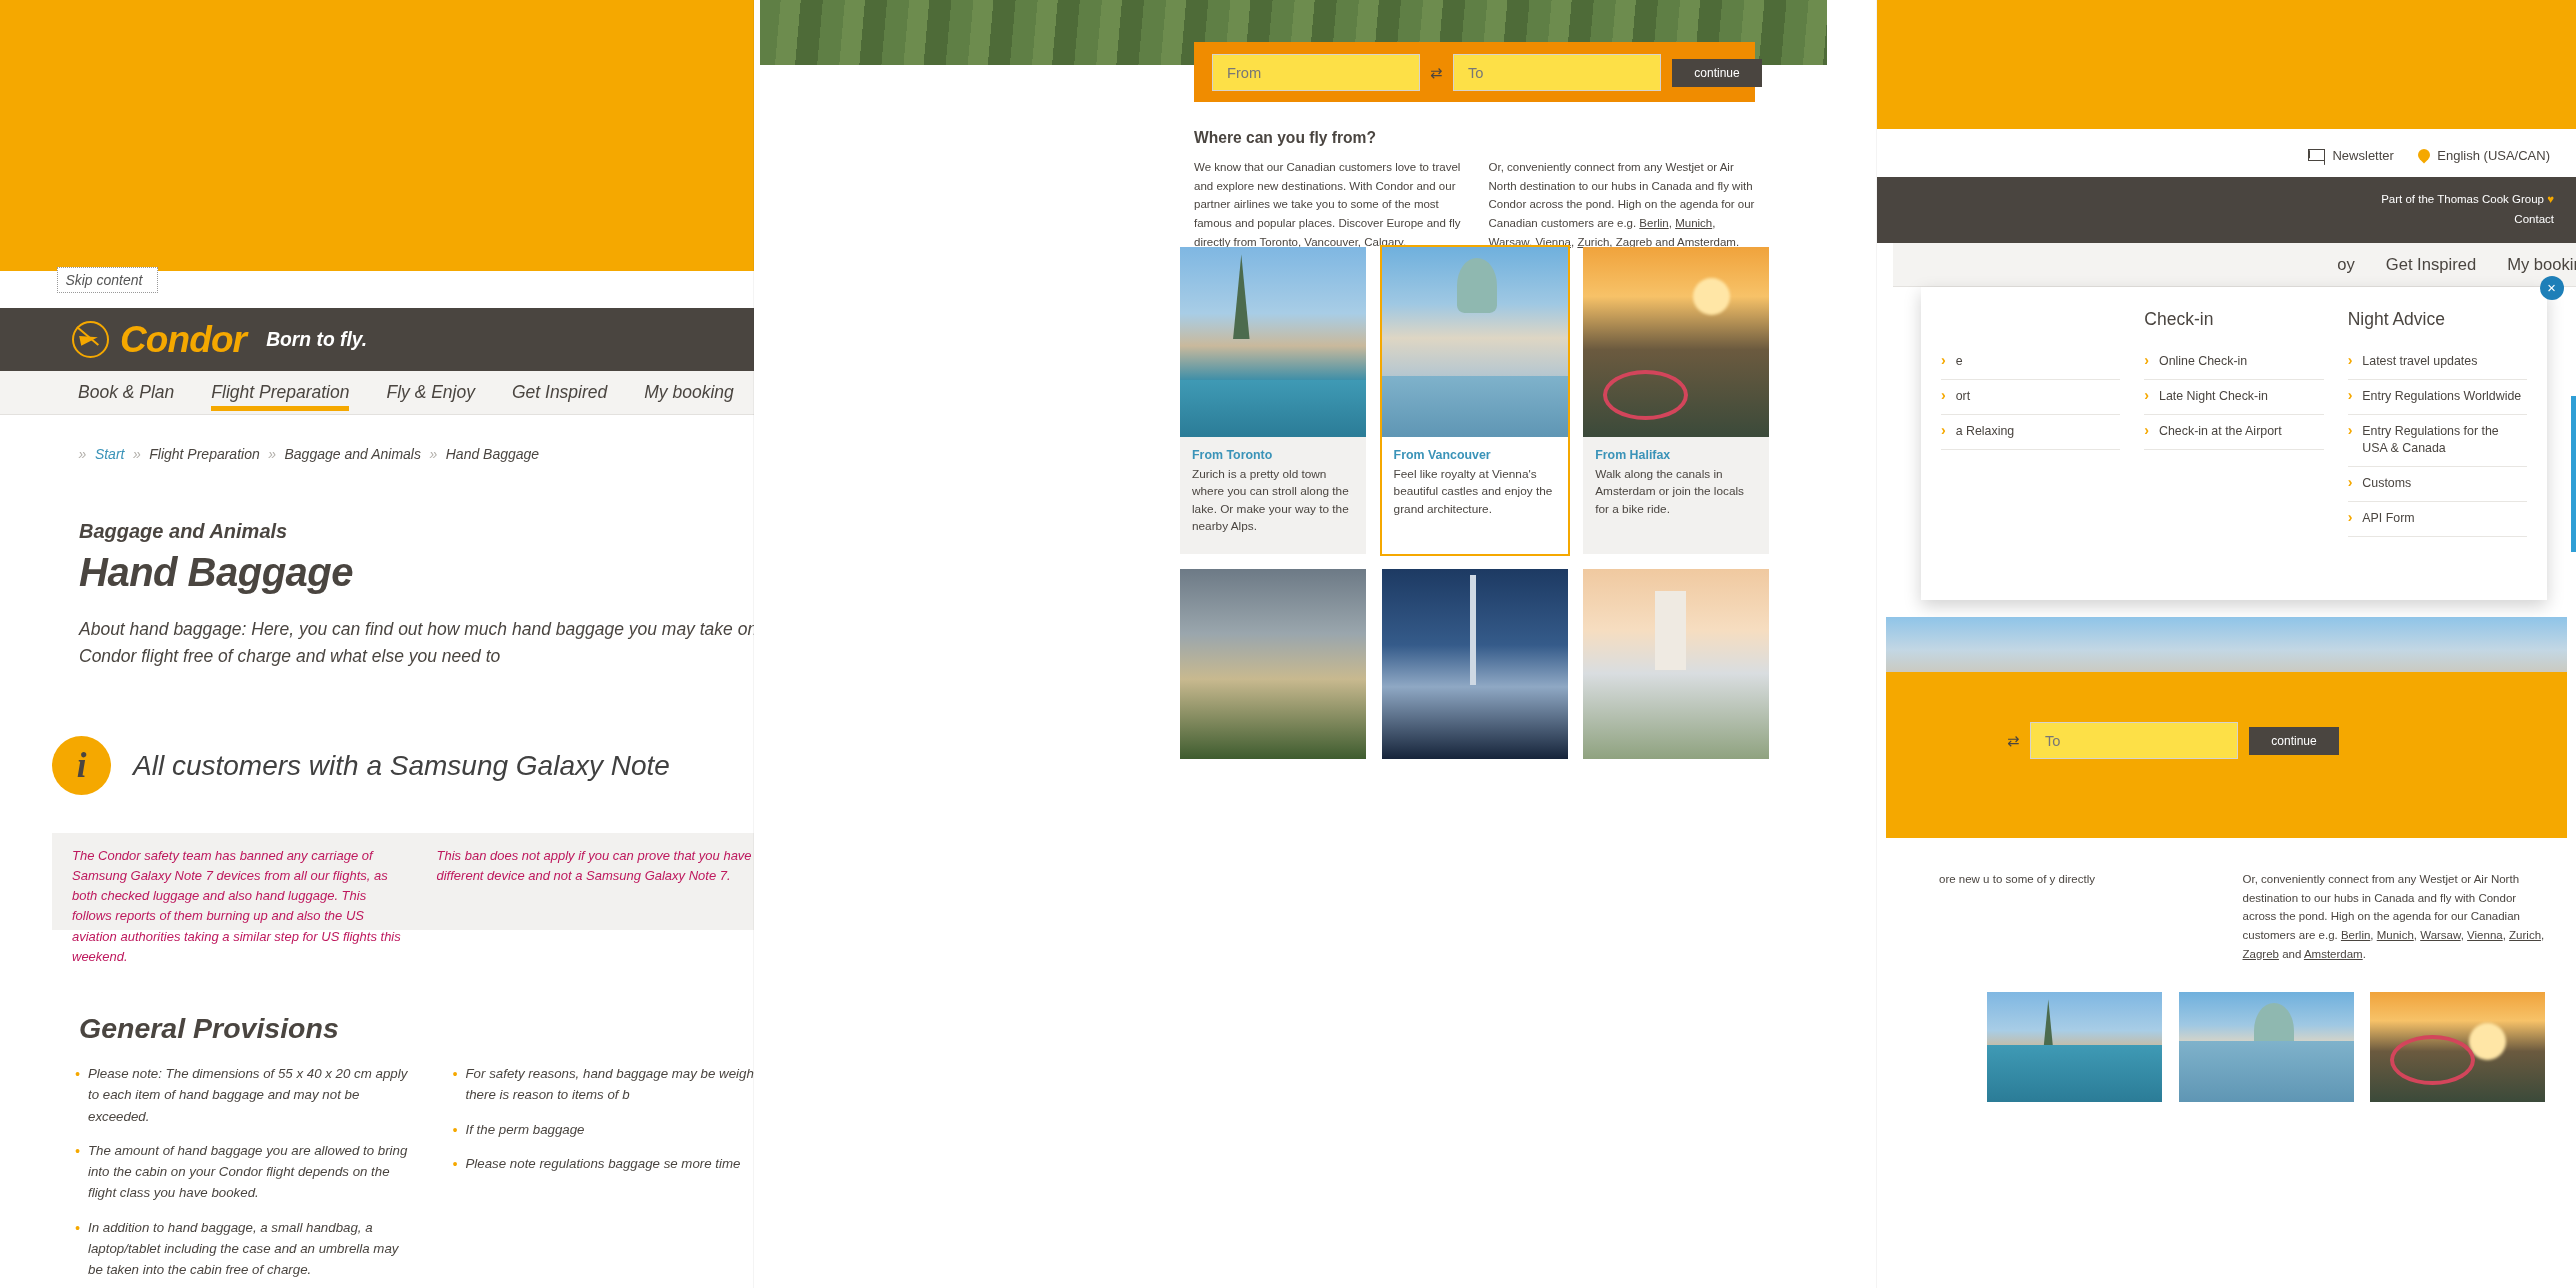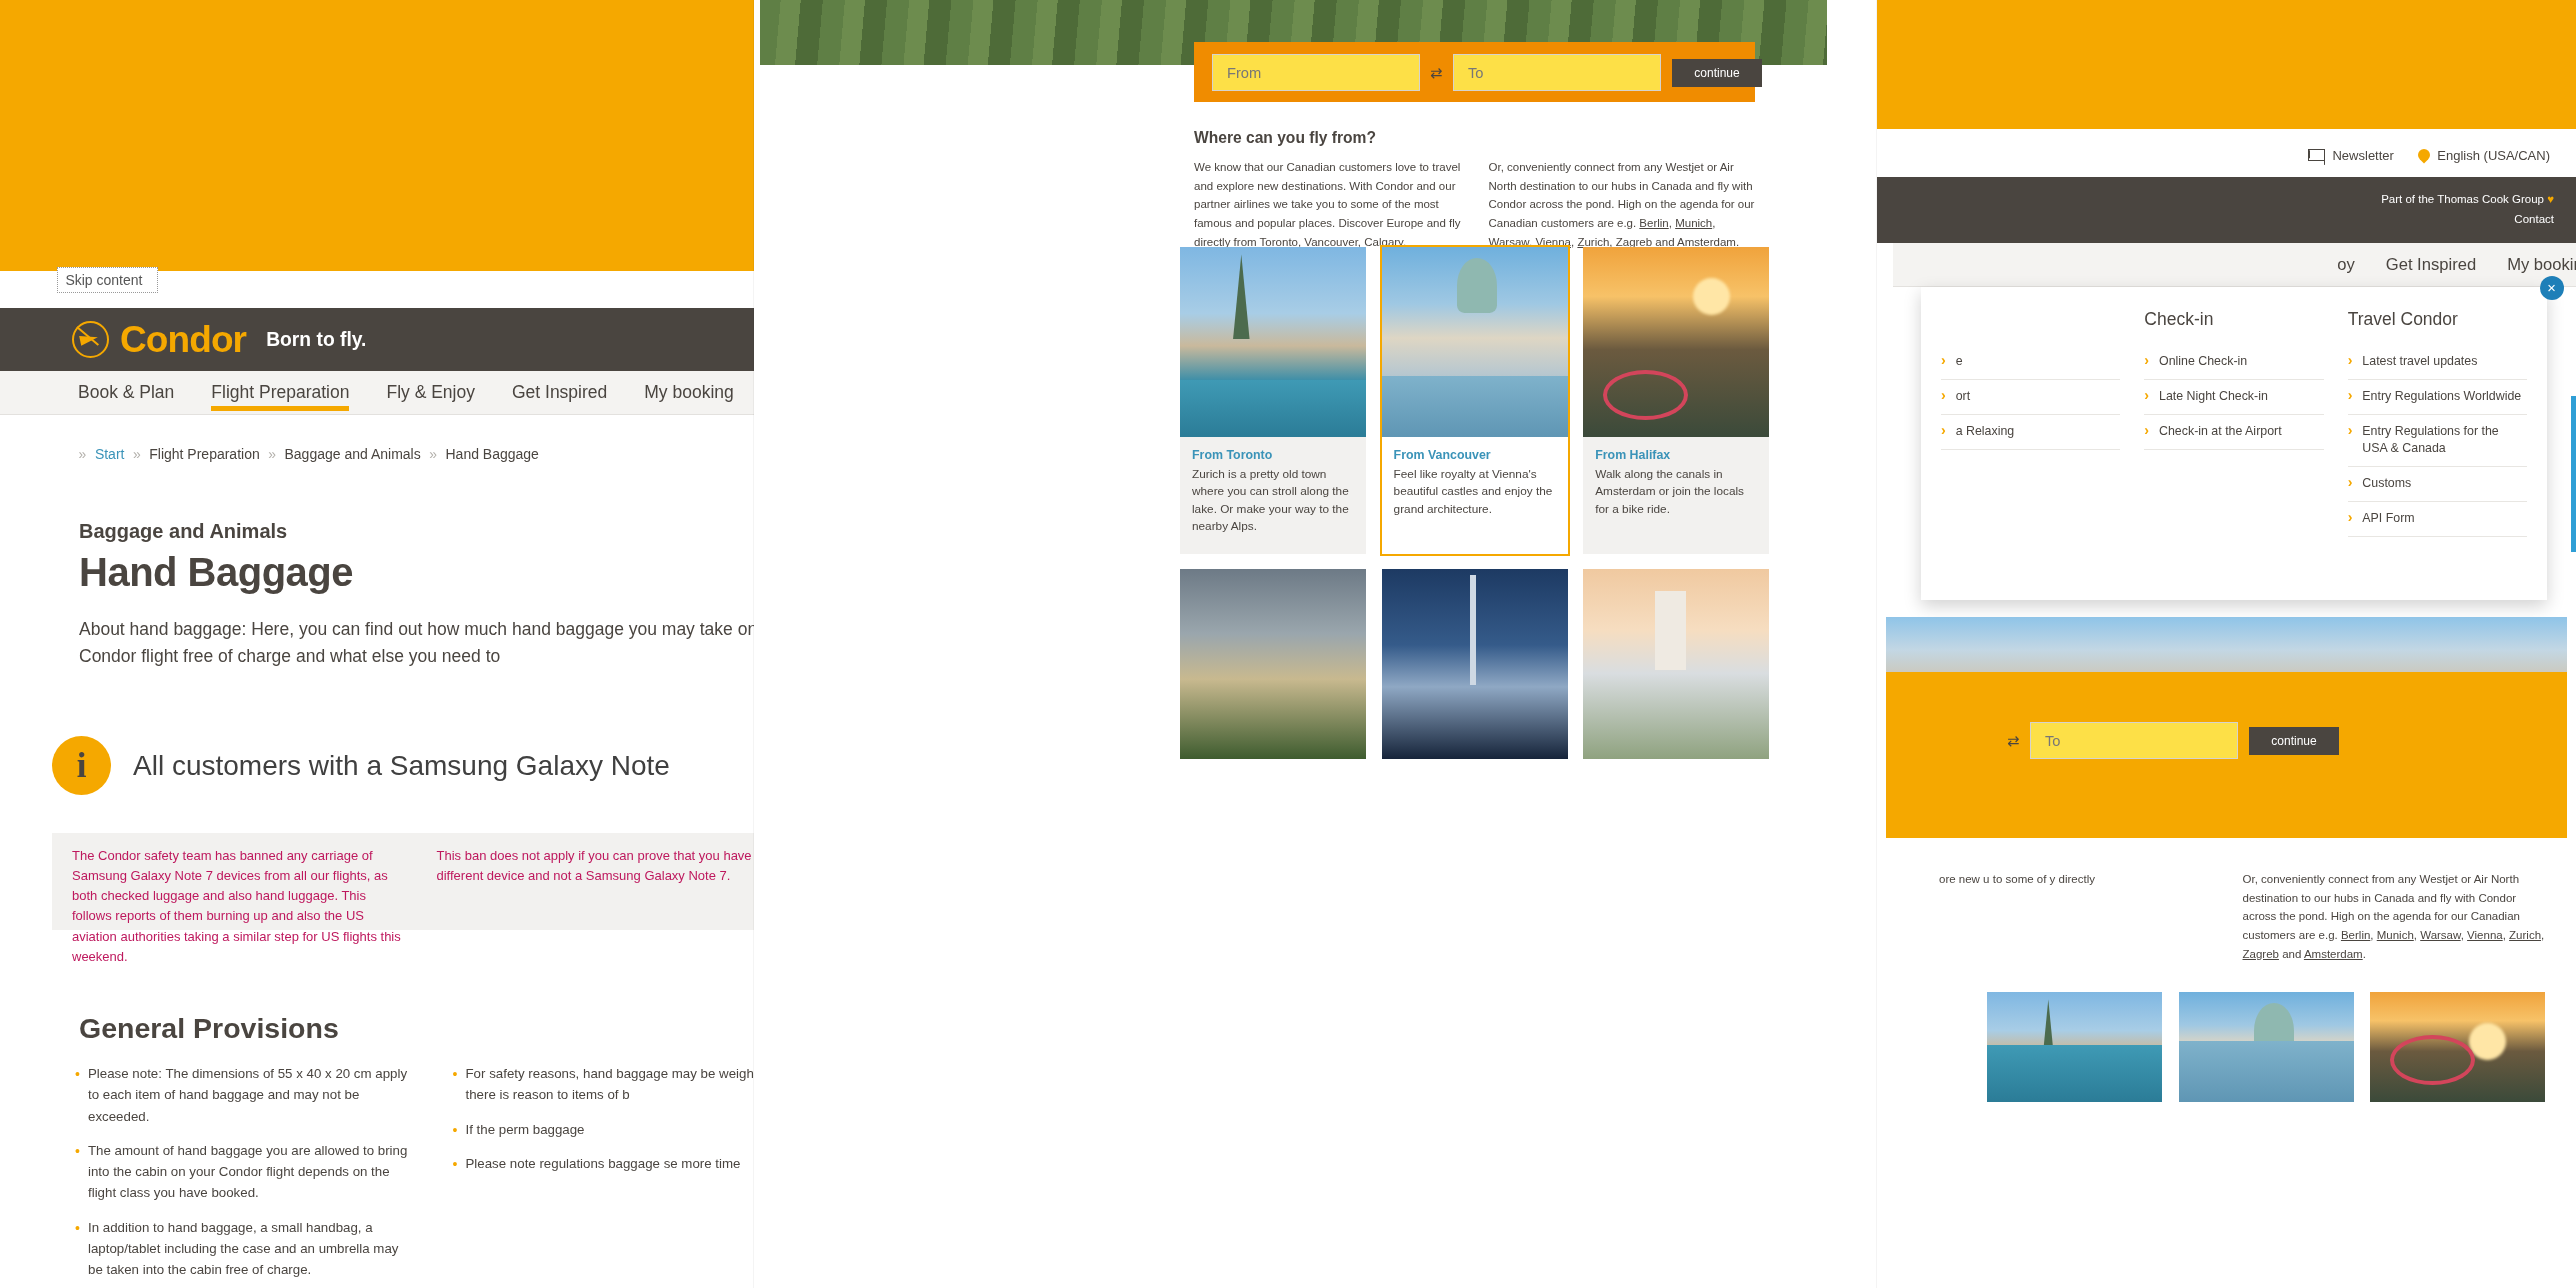--- a/index.html
+++ b/index.html
@@ -7,21 +7,21 @@
     width: 2576px; height: 1288px;
     font-family: "Liberation Sans", sans-serif;
     background: #ffffff;
     overflow: hidden;
   }
   .stage { position: relative; width: 2576px; height: 1288px; background:#fff; }
 
   
   .panel-left {
     position: absolute; left: 0; top: 0; width: 773px; height: 1288px;
-    background: #fff; overflow: hidden;
+    background: #fff; overflow: hidden; font-style: italic;
   }
   .yellow-hero { position:absolute; left:0; top:0; width:773px; height:271px; background:#F5A800; }
   .skip-content {
     position:absolute; left:57px; top:267px; width:101px; height:26px;
     border:0.9px dotted #999; background:#fff;
     font-size:14px; color:#555; display:flex; align-items:center; padding-left:7.4px;
   }
   .brandbar {
     position:absolute; left:0; top:308px; width:773px; height:63px; background:#4a4540;
     display:flex; align-items:center;
@@ -369,21 +369,21 @@
       <div class="mm-col">
         <h4>Check-in</h4>
         <ul>
           <li>Online Check-in</li>
           <li>Late Night Check-in</li>
           <li>Check-in at the Airport</li>
         </ul>
       </div>
 
       <div class="mm-col">
-        <h4>Travel Condor</h4>
+        <h4>Night Advice</h4>
         <ul>
           <li>Latest travel updates</li>
           <li>Entry Regulations Worldwide</li>
           <li>Entry Regulations for the USA &amp; Canada</li>
           <li>Customs</li>
           <li>API Form</li>
         </ul>
       </div>
     </div>
 

